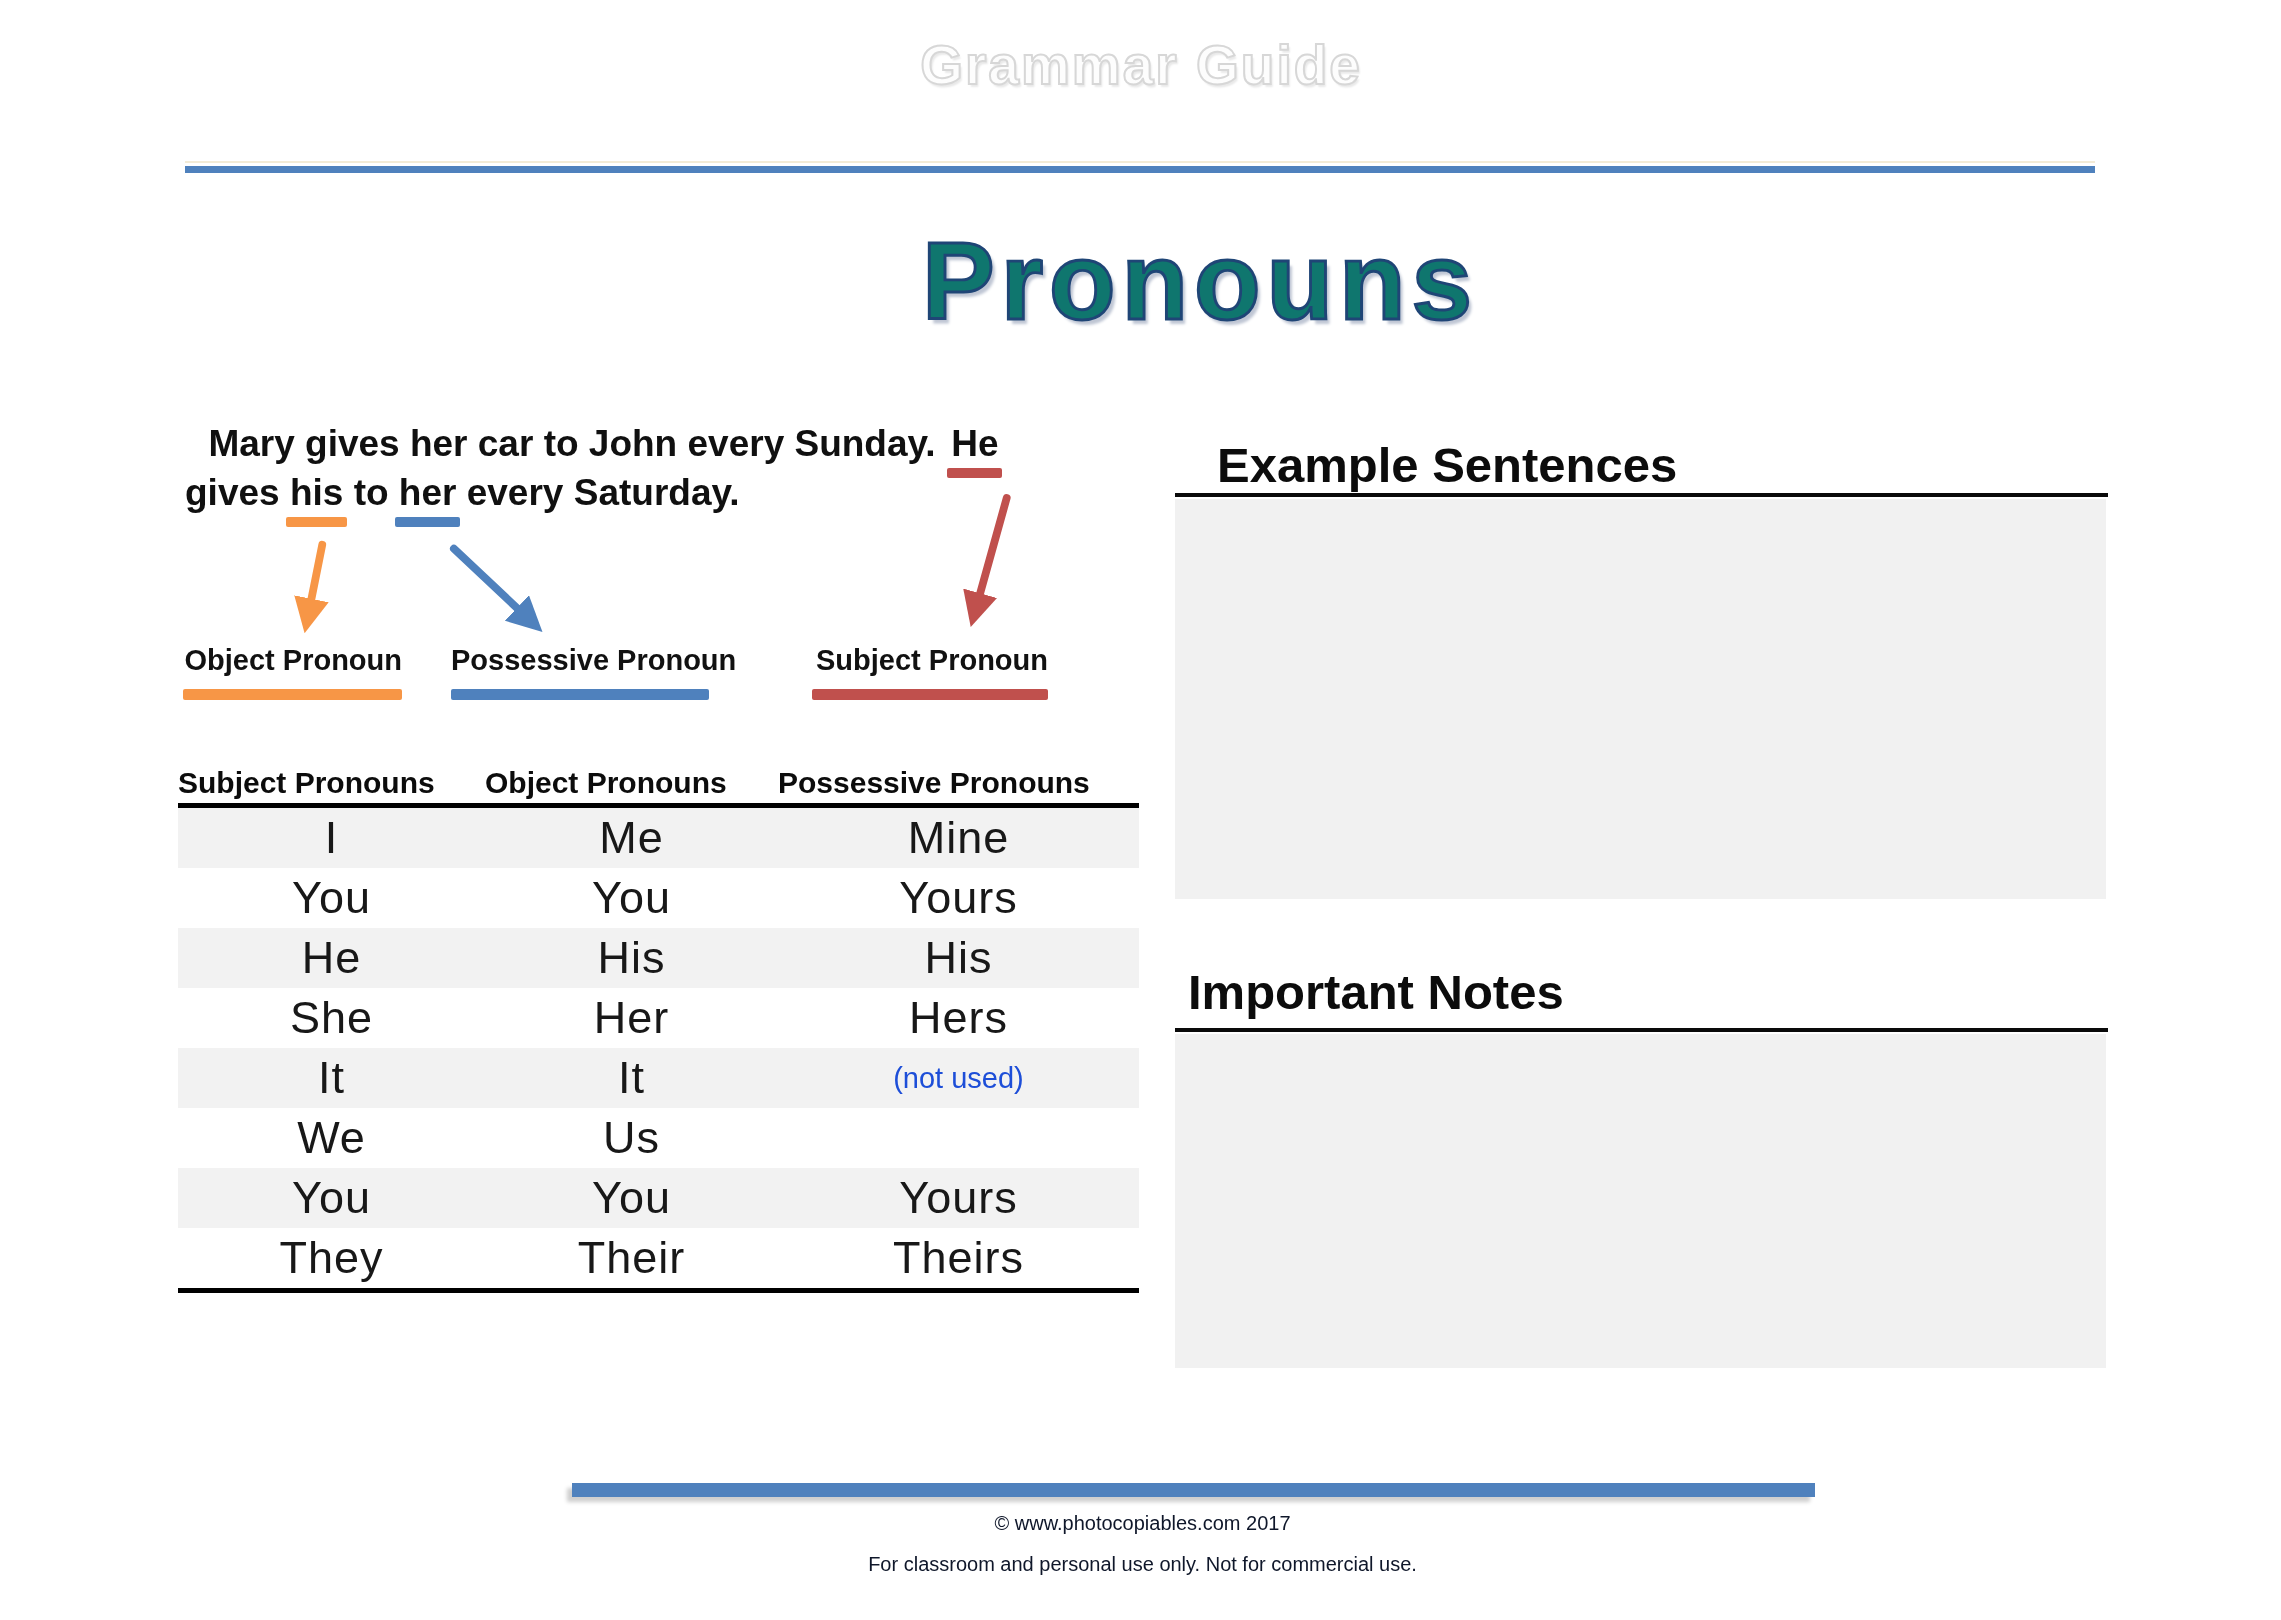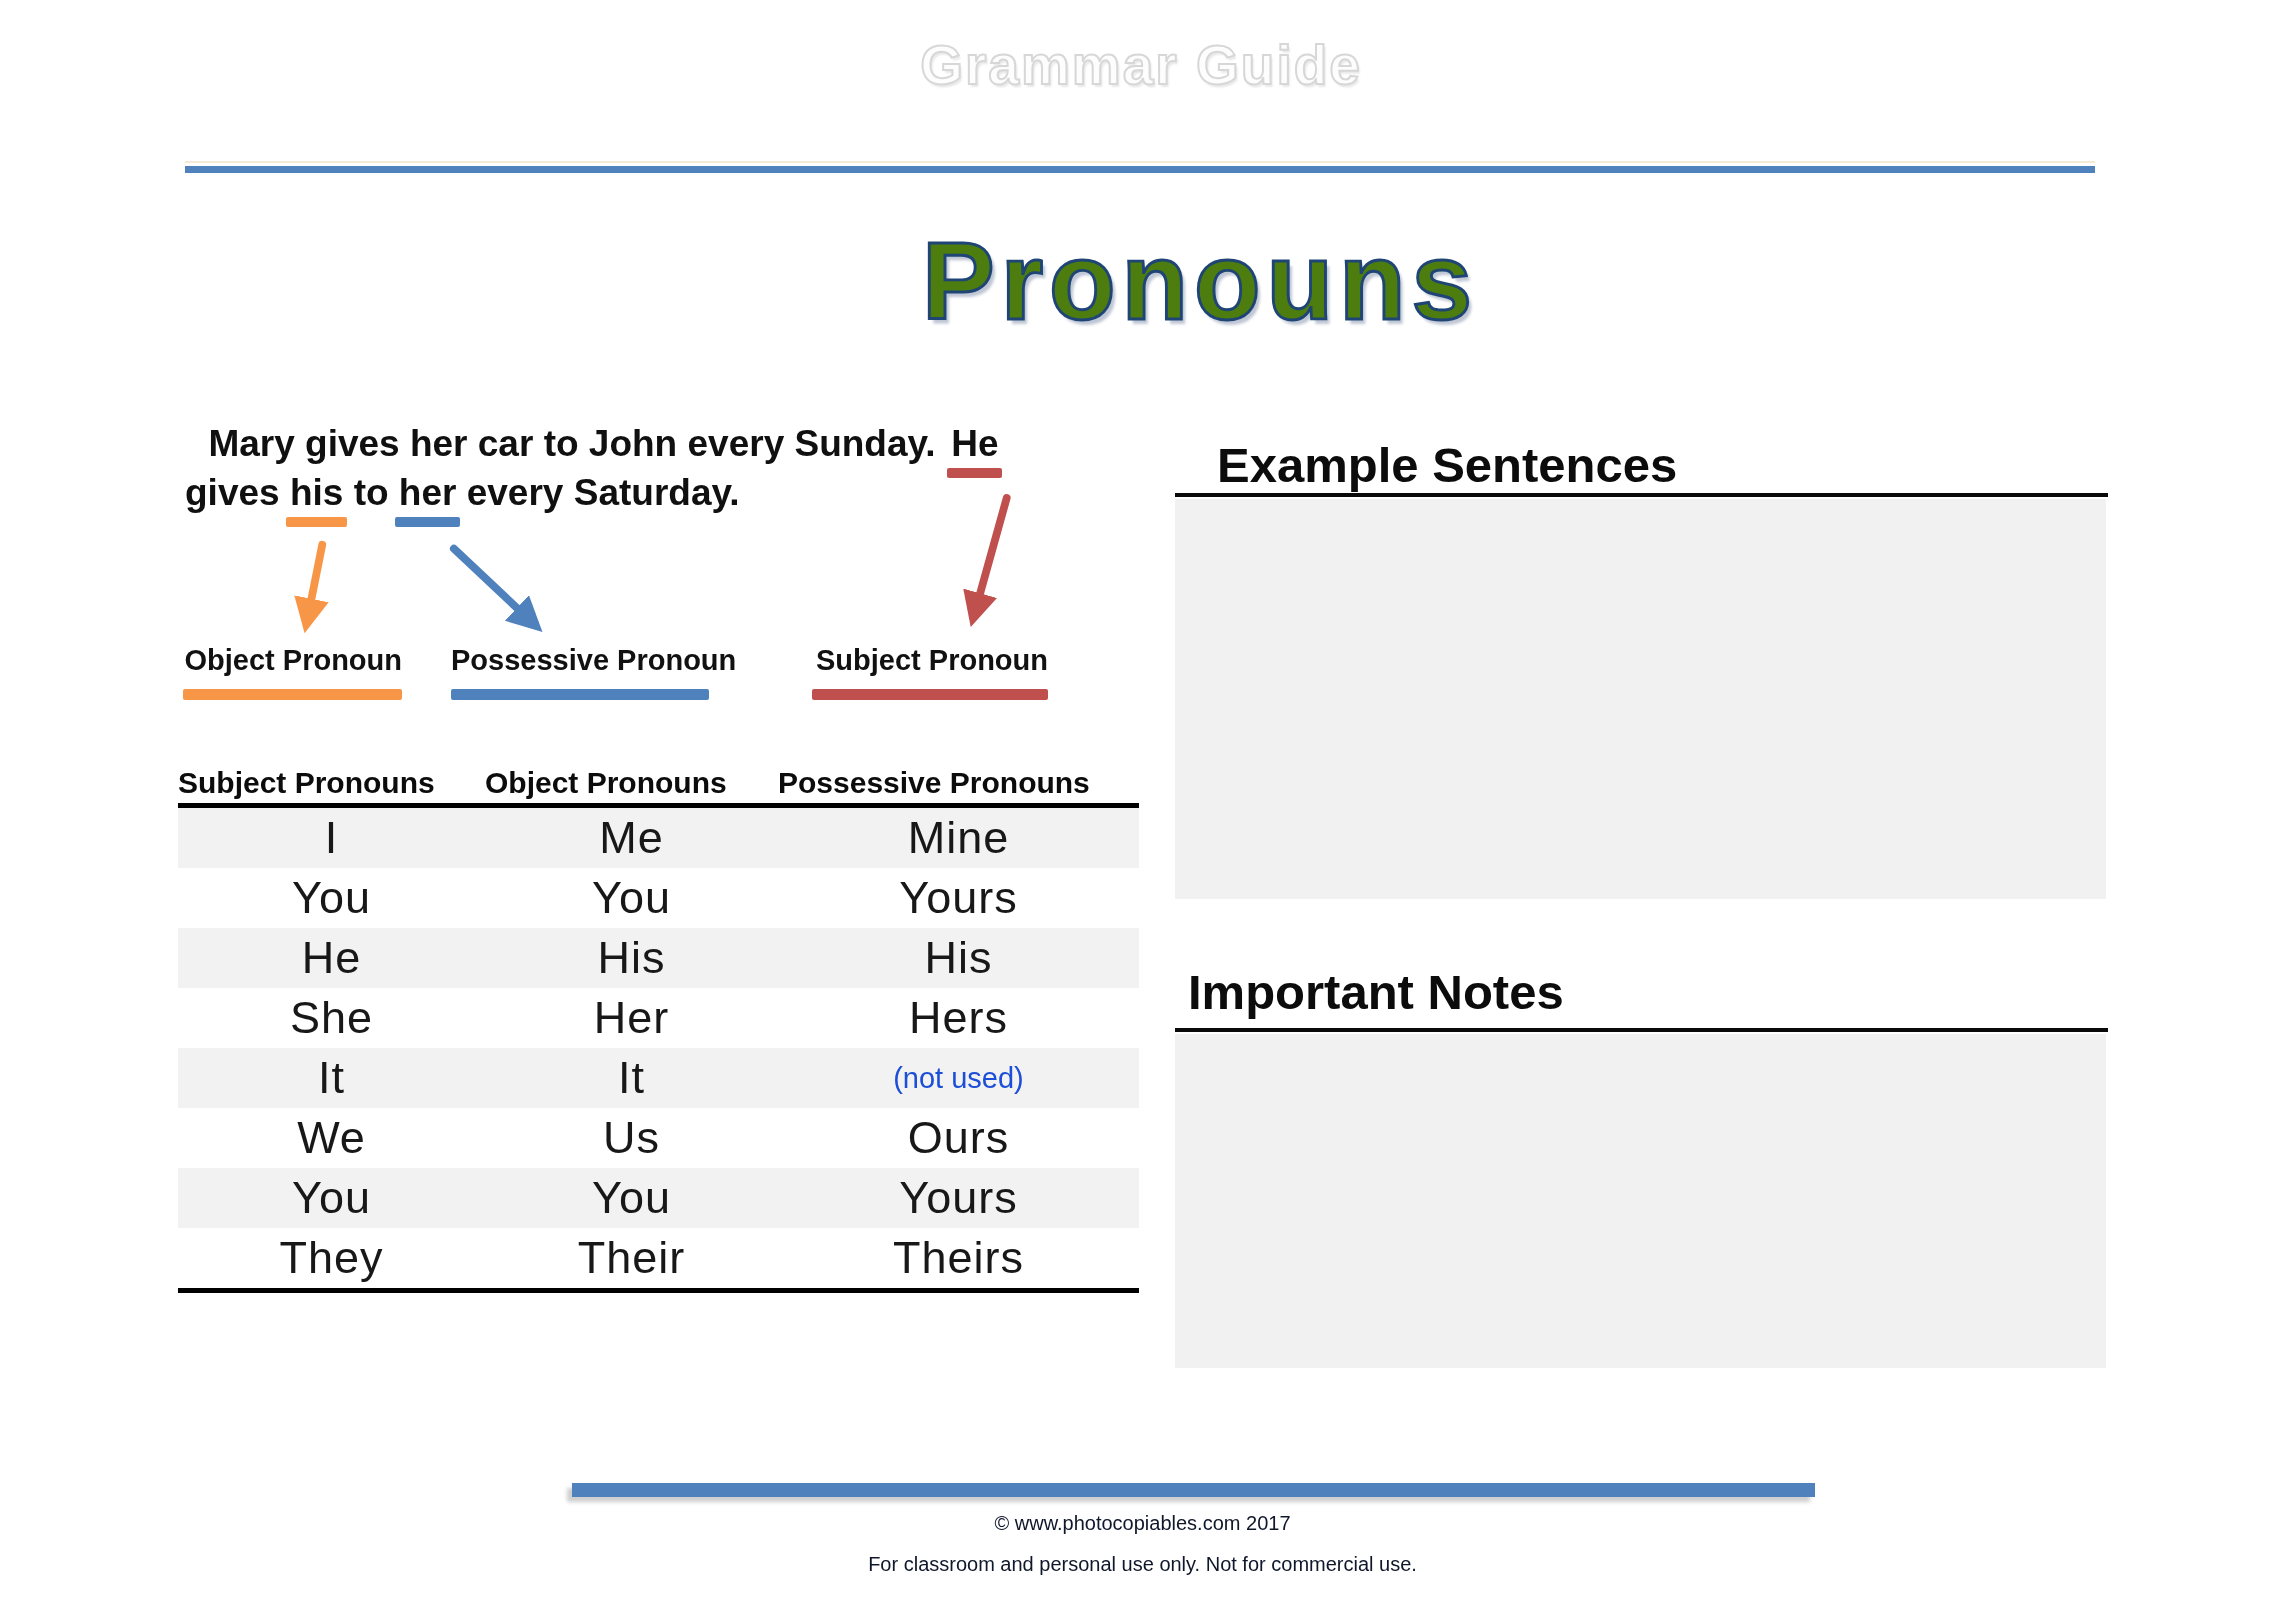--- a/index.html
+++ b/index.html
@@ -15,21 +15,21 @@
     font-size:55px; font-weight:bold; color:#fdfdfd;
     -webkit-text-stroke:2px #d7d7d7; letter-spacing:2px; white-space:nowrap;
     text-shadow:2px 2.9px 2px #e9e9e9;
   }
   .rule-cream { position:absolute; left:185px; top:161px; width:1910px; height:2px; background:#f3ebd7; }
   .rule-blue  { position:absolute; left:185px; top:166px; width:1910px; height:6.8px; background:#4f81bd; }
 
   
   .main-title {
     position:absolute; top:218px; left:1200px; transform:translateX(-50%);
-    font-size:109px; font-weight:bold; color:#4d7c0f;
+    font-size:109px; font-weight:bold; color:#0f766e;
     -webkit-text-stroke:2.9px #1f4576; letter-spacing:5.9px; white-space:nowrap;
     text-shadow:3.9px 4.9px 2.9px #bfc6d4;
   }
 
   
   .sentence {
     position:absolute; left:185px; top:419px; font-size:37px; font-weight:bold;
     color:#101010; line-height:49px; white-space:nowrap;
   }
   .sentence .l1 { padding-left:23.4px; }
@@ -165,21 +165,20 @@
       <div>Hers</div>
     </div>
     <div class="row alt">
       <div>It</div>
       <div>It</div>
       <div class="muted">(not used)</div>
     </div>
     <div class="row">
       <div>We</div>
       <div>Us</div>
-      <div>Ours</div>
     </div>
     <div class="row alt">
       <div>You</div>
       <div>You</div>
       <div>Yours</div>
     </div>
     <div class="row">
       <div>They</div>
       <div>Their</div>
       <div>Theirs</div>

